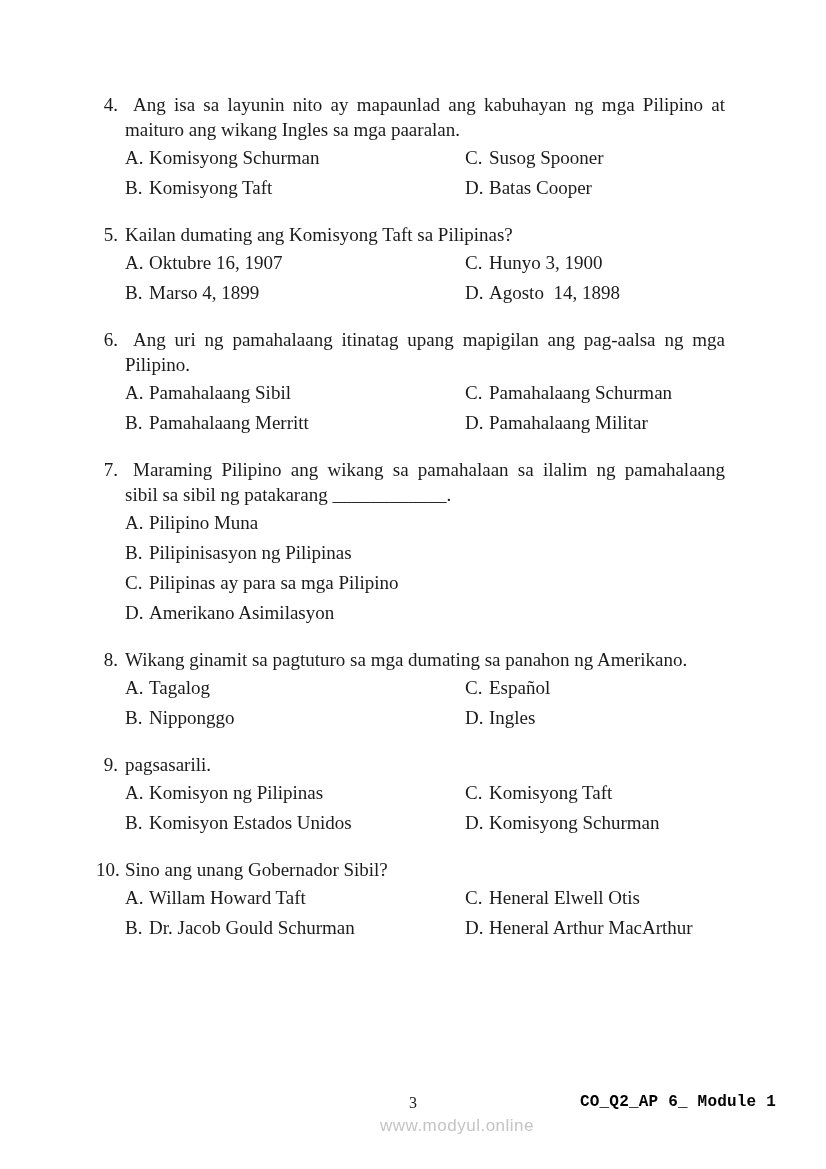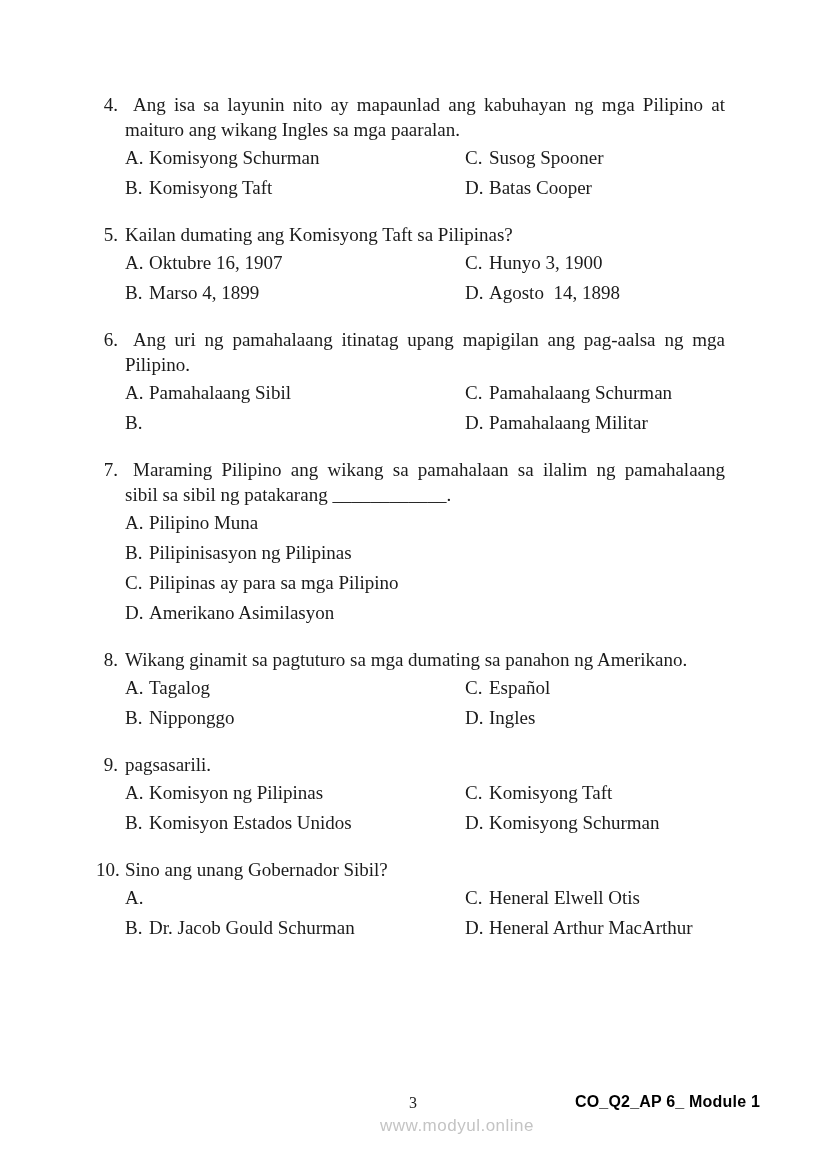--- a/index.html
+++ b/index.html
@@ -58,22 +58,22 @@
     left: 0;
     width: 826px;
     text-align: center;
     font-size: 16px;
     line-height: 20px;
     color: #1b1b1b;
   }
   .module-label {
     position: absolute;
     top: 1091px;
-    right: 66px;
-    font-family: Liberation Sans, sans-serif;
+    right: 50px;
+    font-family: Liberation Mono, monospace;
     font-weight: 700;
     font-size: 16px;
     line-height: 22px;
     color: #000000;
     letter-spacing: 0.2px;
   }
   .watermark {
     position: absolute;
     top: 1116px;
     left: 0;
@@ -155,20 +155,21 @@
           <div class="line just">Ang uri ng pamahalaang itinatag upang mapigilan ang pag-aalsa ng mga</div>
           <div class="line">Pilipino.</div>
         </div>
         <div class="options two-col">
           <div class="opt">
             <span class="olet">A.</span>
               <span class="otext">Pamahalaang Sibil</span>
           </div>
           <div class="opt">
             <span class="olet">B.</span>
+              <span class="otext">Pamahalaang Merritt</span>
           </div>
           <div class="opt">
             <span class="olet">C.</span>
               <span class="otext">Pamahalaang Schurman</span>
           </div>
           <div class="opt">
             <span class="olet">D.</span>
               <span class="otext">Pamahalaang Militar</span>
           </div>
         </div>
@@ -259,20 +260,21 @@
 
     <div class="q">
       <div class="qnum">10.</div>
       <div class="qbody">
         <div class="qtext">
           <div class="line">Sino ang unang Gobernador Sibil?</div>
         </div>
         <div class="options two-col">
           <div class="opt">
             <span class="olet">A.</span>
+              <span class="otext">Willam Howard Taft</span>
           </div>
           <div class="opt">
             <span class="olet">B.</span>
               <span class="otext">Dr. Jacob Gould Schurman</span>
           </div>
           <div class="opt">
             <span class="olet">C.</span>
               <span class="otext">Heneral Elwell Otis</span>
           </div>
           <div class="opt">

